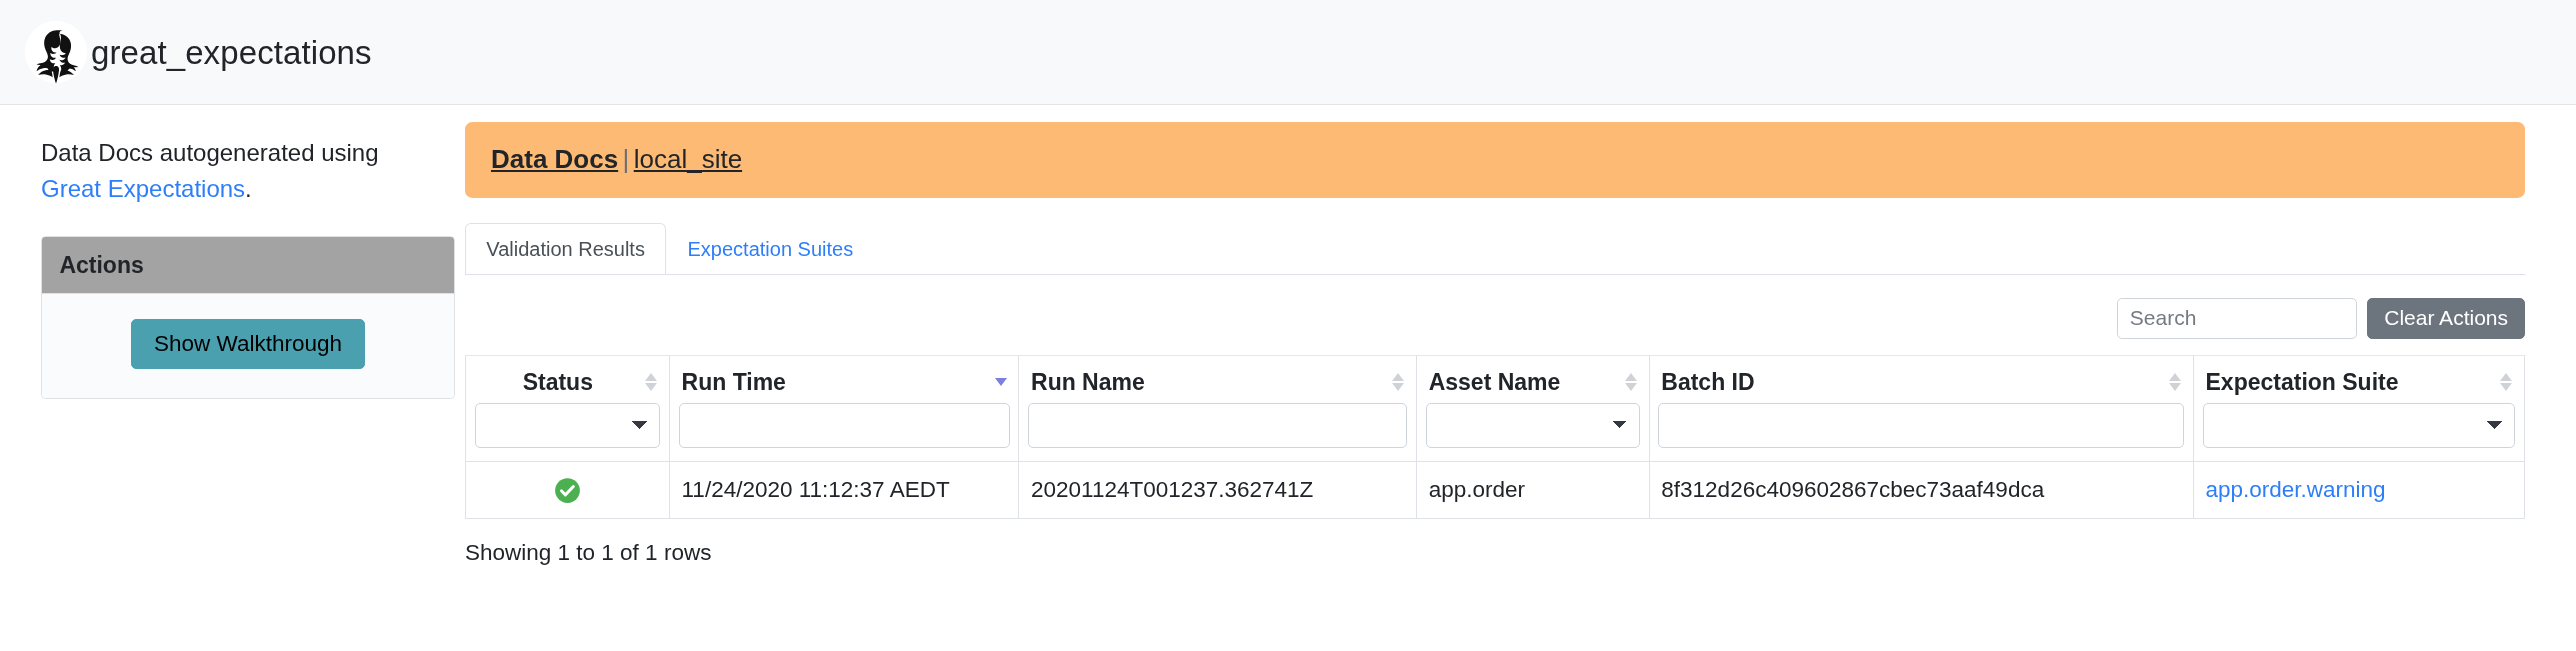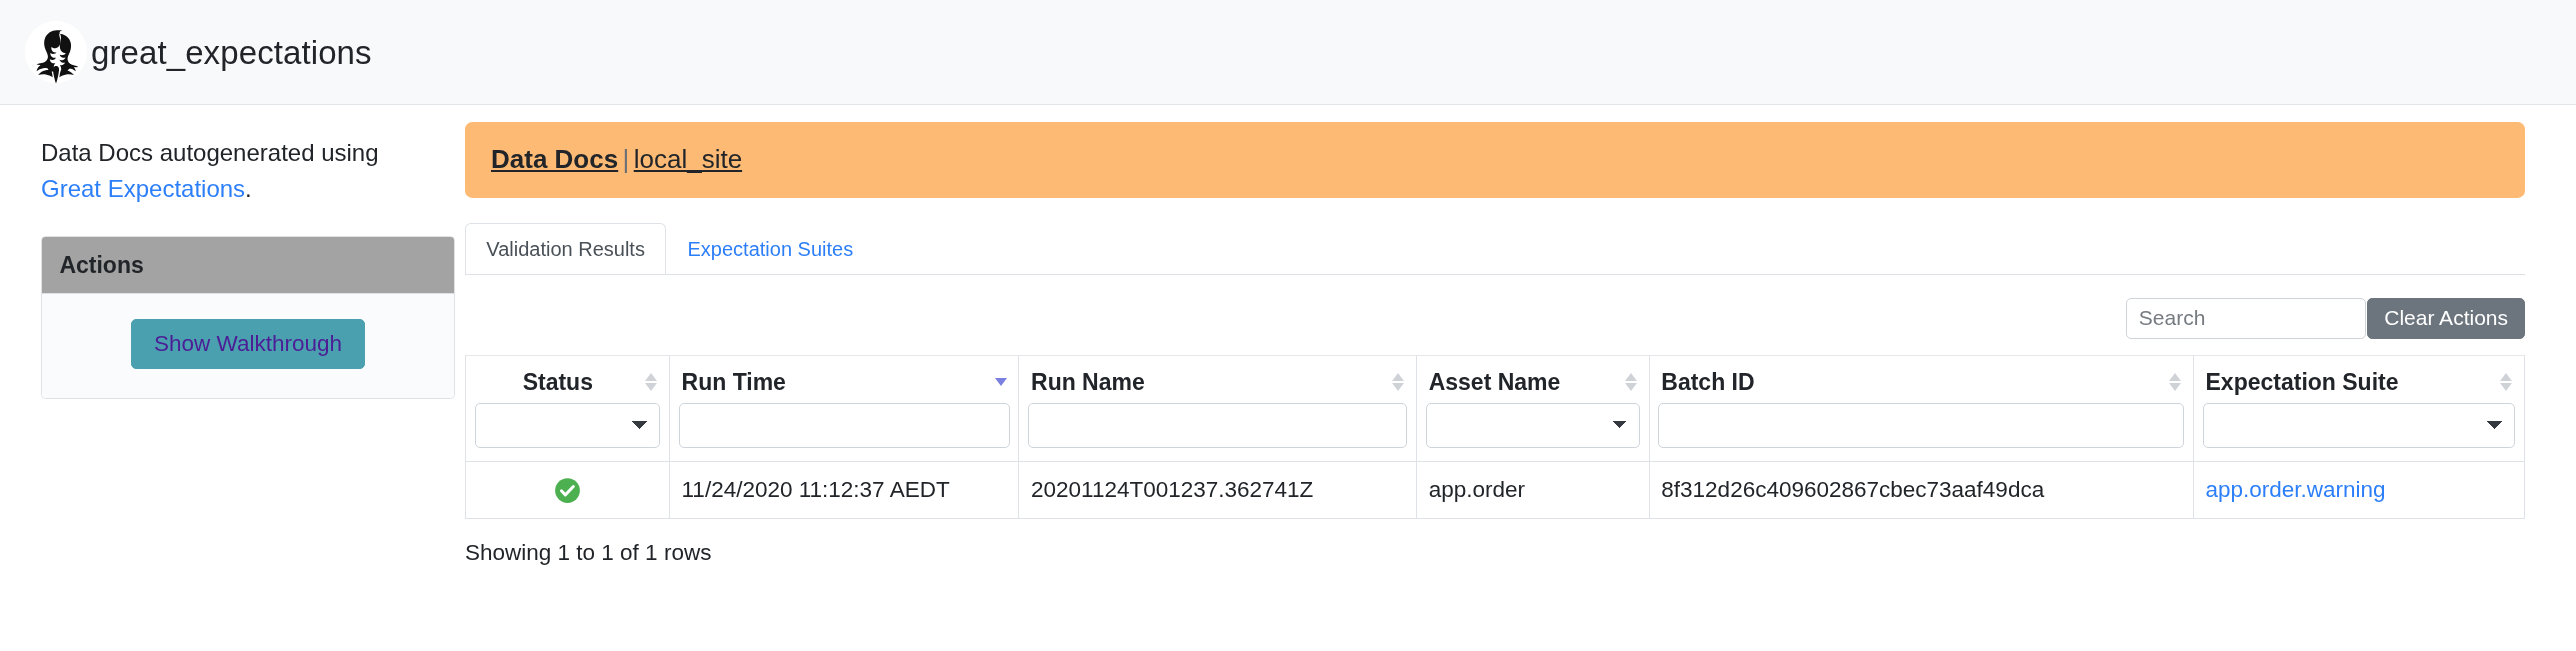--- a/index.html
+++ b/index.html
@@ -93,21 +93,21 @@
     color: #212529;
   }
   .card-body {
     background: #fafbfc;
     padding: 25px 0 29px 0;
     display: flex;
     justify-content: center;
   }
   .btn-walkthrough {
     background: #4ba0b0;
-    color: #4c1d95;
+    color: #000000;
     border: 0.7px solid #4ba0b0;
     border-radius: 5.1px;
     font-size: 22.5px;
     font-family: "Liberation Sans", sans-serif;
     padding: 11.6px 22px;
     cursor: pointer;
     line-height: 1.1;
   }
 
   
@@ -155,21 +155,21 @@
     background: #ffffff;
     border-color: #dee2e6 #dee2e6 #ffffff;
     color: #495057;
   }
 
   
   .toolbar {
     display: flex;
     justify-content: flex-end;
     align-items: flex-start;
-    gap: 1px;
+    gap: 10px;
     padding: 23px 0 16px 0;
   }
   .search-input {
     width: 240px;
     height: 41px;
     box-sizing: border-box;
     border: 0.7px solid #ced4da;
     border-radius: 5.1px;
     padding: 0 11.6px;
     font-size: 21px;

